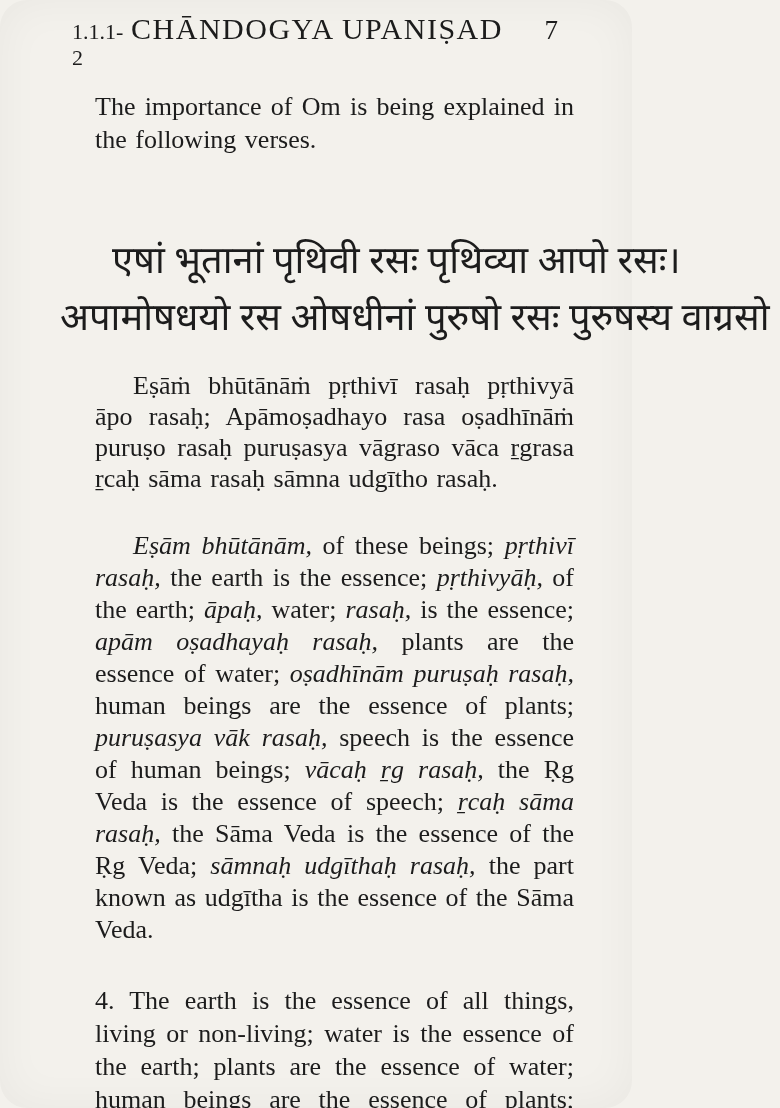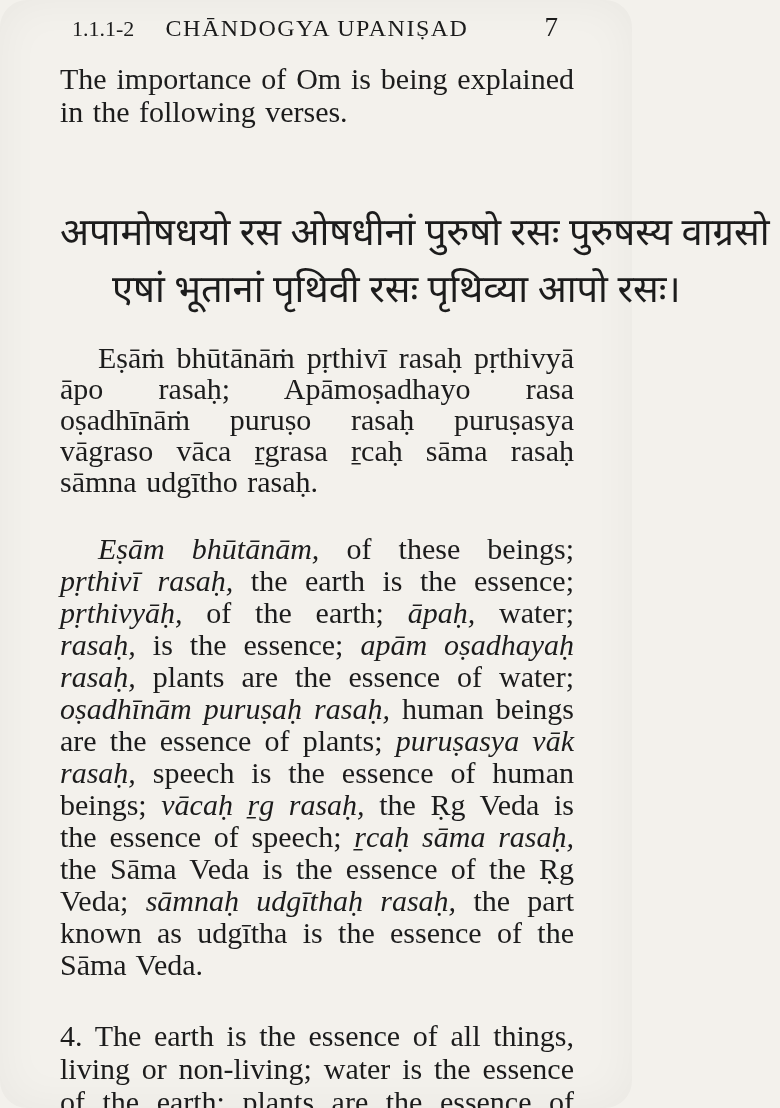--- a/index.html
+++ b/index.html
@@ -23,36 +23,37 @@
     grid-template-columns: 1fr auto 1fr;
     align-items: baseline;
     margin-top: 2px;
   }
   .sec {
     font-size: 22px;
     padding-left: 12px;
     justify-self: start;
   }
   .title {
-    font-size: 24px;
+    font-size: 30px;
     letter-spacing: 1.5px;
     justify-self: center;
     white-space: nowrap;
   }
   .pnum {
     font-size: 27px;
     justify-self: end;
     padding-right: 16px;
   }
   
   .body {
-    font-size: 30px;
+    font-size: 26px;
     line-height: 33px;
     text-align: justify;
     word-spacing: 2px;
+    margin-left: 35px;
   }
   .intro { margin-top: 19px; }
   
   .verse {
     margin-top: 76px;
     font-size: 38px;
     line-height: 57px;
   }
   .dev-line {
     text-align: justify;
@@ -88,22 +89,22 @@
 
   <header class="page-header">
     <span class="sec">1.1.1-2</span>
     <span class="title">CHĀNDOGYA UPANIṢAD</span>
     <span class="pnum">7</span>
   </header>
 
   <p class="body intro">The importance of Om is being explained in the following verses.</p>
 
   <div class="verse">
+    <div class="dev-line dev-1">एषां भूतानां पृथिवी रसः पृथिव्या आपो रसः।</div>
     <div class="dev-line dev-2">अपामोषधयो रस ओषधीनां पुरुषो रसः पुरुषस्य वाग्रसो</div>
-    <div class="dev-line dev-1">एषां भूतानां पृथिवी रसः पृथिव्या आपो रसः।</div>
   </div>
 
   <p class="body translit">Eṣāṁ bhūtānāṁ pṛthivī rasaḥ pṛthivyā āpo rasaḥ; Apāmoṣadhayo rasa oṣadhīnāṁ puruṣo rasaḥ puruṣasya vāgraso vāca ṟgrasa ṟcaḥ sāma rasaḥ sāmna udgītho rasaḥ.</p>
 
   <p class="body gloss"><i>Eṣām bhūtānām,</i><span> of these beings; </span><i>pṛthivī rasaḥ,</i><span> the earth is the essence; </span><i>pṛthivyāḥ,</i><span> of the earth; </span><i>āpaḥ,</i><span> water; </span><i>rasaḥ,</i><span> is the essence; </span><i>apām oṣadhayaḥ rasaḥ,</i><span> plants are the essence of water; </span><i>oṣadhīnām puruṣaḥ rasaḥ,</i><span> human beings are the essence of plants; </span><i>puruṣasya vāk rasaḥ,</i><span> speech is the essence of human beings; </span><i>vācaḥ ṟg rasaḥ,</i><span> the Ṛg Veda is the essence of speech; </span><i>ṟcaḥ sāma rasaḥ,</i><span> the Sāma Veda is the essence of the Ṛg Veda; </span><i>sāmnaḥ udgīthaḥ rasaḥ,</i><span> the part known as udgītha is the essence of the Sāma Veda.</span></p>
 
   <p class="body translation">4. The earth is the essence of all things, living or non-living; water is the essence of the earth; plants are the essence of water; human beings are the essence of plants; speech is the essence of human beings; the Ṛg Veda is the essence of speech; the Sāma</p>
 
 </div>
 

